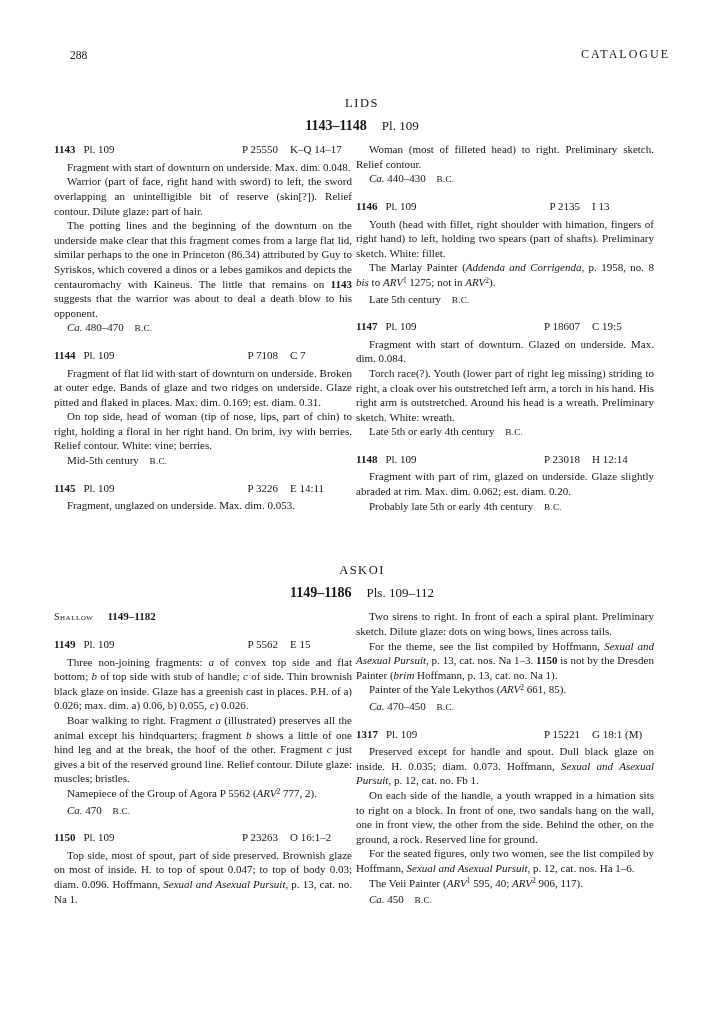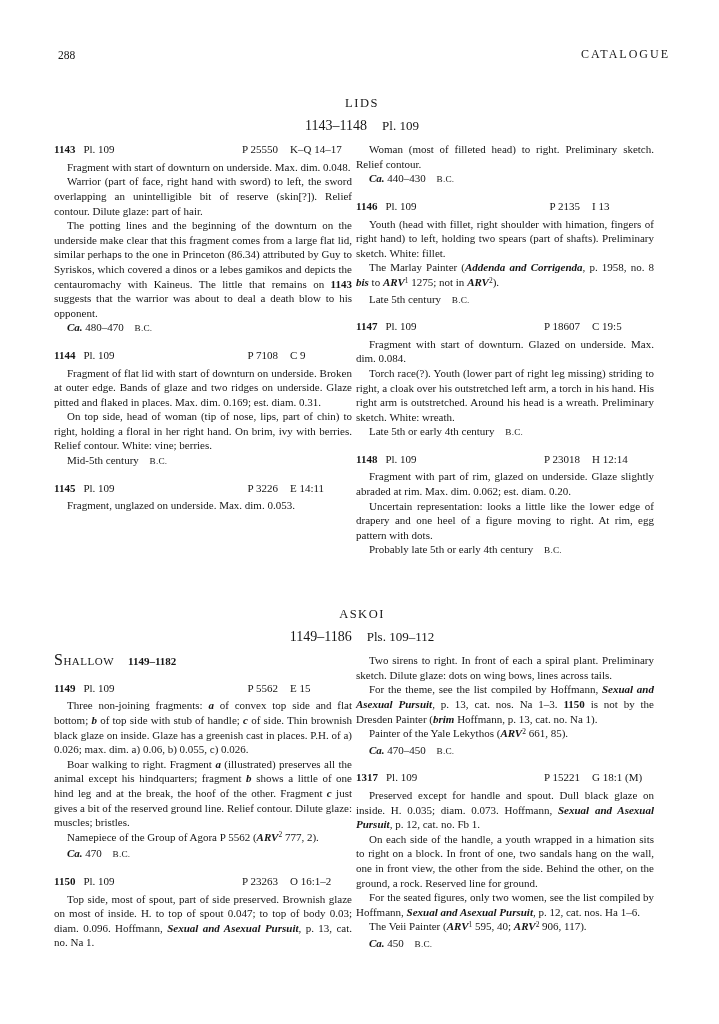--- a/index.html
+++ b/index.html
@@ -8,51 +8,51 @@
     background: #ffffff;
     color: #161616;
     font-family: "Liberation Serif", "DejaVu Serif", serif;
     font-size: 11px;
     line-height: 14.6px;
     overflow: hidden;
   }
   .page { padding: 47px 49px 0 54px; }
 
   .page-header { position: relative; height: 16px; }
-  .page-number { position: absolute; left: 4px; top: 1px; font-size: 11.5px; }
+  .page-number { position: absolute; left: 16px; top: 1px; font-size: 11.5px; }
   .running-title { display: block; text-align: right; font-size: 12px; letter-spacing: 2px; }
 
   .section-lids  { margin-top: 33px; }
   .section-askoi { margin-top: 49px; }
 
   .section-title {
     margin: 0; text-align: center; font-weight: 400;
     font-size: 12.5px; letter-spacing: 1.5px;
   }
   .range-heading { text-align: center; margin: 8px 0 9px; }
-  .range-numbers { font-weight: 400; font-size: 14px; }
+  .range-numbers { font-weight: 700; font-size: 14px; }
   .range-plates  { font-size: 13px; margin-left: 15px; }
 
   .columns { display: flex; gap: 4px; }
   .column  { width: 298px; }
   .column > :first-child { margin-top: 0; }
 
   .para { margin: 0; text-indent: 13px; text-align: justify; }
 
   .entry-header { display: flex; align-items: baseline; margin: 12px 0 3px; }
   .eh-num   { font-weight: 700; }
   .eh-plate { margin-left: 8px; flex: 1; }
   .eh-inv   { margin-left: auto; text-align: right; padding-right: 12px; white-space: nowrap; }
   .eh-grid  { width: 62px; white-space: nowrap; }
 
   .group-label { display: flex; align-items: baseline; margin: 0 0 12px; }
-  .group-name  { font-variant: small-caps; letter-spacing: 0.5px; font-size: 16px; }
+  .group-name  { font-variant: small-caps; letter-spacing: 0.5px; font-size: 10px; }
   .group-range { font-weight: 700; margin-left: 14px; }
 
-  .i   { font-style: italic; font-weight: bold; }
+  .i   { font-style: italic; }
   .b   { font-weight: 700; }
   .sup { font-size: 0.68em; position: relative; top: -0.45em; }
   .sc  { font-size: 0.84em; letter-spacing: 0.2px; padding-left: 8px; }
 </style>
 </head>
 <body>
 
 <div class="page">
   <header class="page-header">
     <span class="page-number">288</span>
@@ -71,21 +71,21 @@
               <span class="eh-grid">K–Q 14–17</span>
             </div>
             <p class="para"><span class="seg">Fragment with start of downturn on underside.  Max. dim. 0.048.</span></p>
             <p class="para"><span class="seg">Warrior (part of face, right hand with sword) to left, the sword overlapping an unintelligible bit of reserve (skin[?]).  Relief contour.  Dilute glaze: part of hair.</span></p>
             <p class="para"><span class="seg">The potting lines and the beginning of the downturn on the underside make clear that this fragment comes from a large flat lid, similar perhaps to the one in Princeton (86.34) attributed by Guy to Syriskos, which covered a dinos or a lebes gamikos and depicts the centauromachy with Kaineus.  The little that remains on </span><span class="seg b">1143</span><span class="seg"> suggests that the warrior was about to deal a death blow to his opponent.</span></p>
             <p class="para"><span class="seg i">Ca.</span><span class="seg"> 480–470 </span><span class="seg sc">B.C.</span></p>
             <div class="entry-header">
               <span class="eh-num">1144</span>
               <span class="eh-plate">Pl. 109</span>
               <span class="eh-inv">P 7108</span>
-              <span class="eh-grid">C 9</span>
+              <span class="eh-grid">C 7</span>
             </div>
             <p class="para"><span class="seg">Fragment of flat lid with start of downturn on underside.  Broken at outer edge.  Bands of glaze and two ridges on underside.  Glaze pitted and flaked in places.  Max. dim. 0.169; est. diam. 0.31.</span></p>
             <p class="para"><span class="seg">On top side, head of woman (tip of nose, lips, part of chin) to right, holding a floral in her right hand.  On brim, ivy with berries.  Relief contour.  White: vine; berries.</span></p>
             <p class="para"><span class="seg">Mid-5th century </span><span class="seg sc">B.C.</span></p>
             <div class="entry-header">
               <span class="eh-num">1145</span>
               <span class="eh-plate">Pl. 109</span>
               <span class="eh-inv">P 3226</span>
               <span class="eh-grid">E 14:11</span>
             </div>
@@ -112,21 +112,20 @@
             <p class="para"><span class="seg">Fragment with start of downturn.  Glazed on underside.  Max. dim. 0.084.</span></p>
             <p class="para"><span class="seg">Torch race(?).  Youth (lower part of right leg missing) striding to right, a cloak over his outstretched left arm, a torch in his hand.  His right arm is outstretched.  Around his head is a wreath.  Preliminary sketch.  White: wreath.</span></p>
             <p class="para"><span class="seg">Late 5th or early 4th century </span><span class="seg sc">B.C.</span></p>
             <div class="entry-header">
               <span class="eh-num">1148</span>
               <span class="eh-plate">Pl. 109</span>
               <span class="eh-inv">P 23018</span>
               <span class="eh-grid">H 12:14</span>
             </div>
             <p class="para"><span class="seg">Fragment with part of rim, glazed on underside.  Glaze slightly abraded at rim.  Max. dim. 0.062; est. diam. 0.20.</span></p>
-            <p class="para"><span class="seg">Uncertain representation: looks a little like the lower edge of drapery and one heel of a figure moving to right.  At rim, egg pattern with dots.</span></p>
             <p class="para"><span class="seg">Probably late 5th or early 4th century </span><span class="seg sc">B.C.</span></p>
           </div>
         </div>
       </section>
       <section class="section section-askoi">
         <h2 class="section-title">ASKOI</h2>
         <div class="range-heading"><span class="range-numbers">1149–1186</span><span class="range-plates">Pls. 109–112</span></div>
         <div class="columns">
           <div class="column left">
             <div class="group-label">

